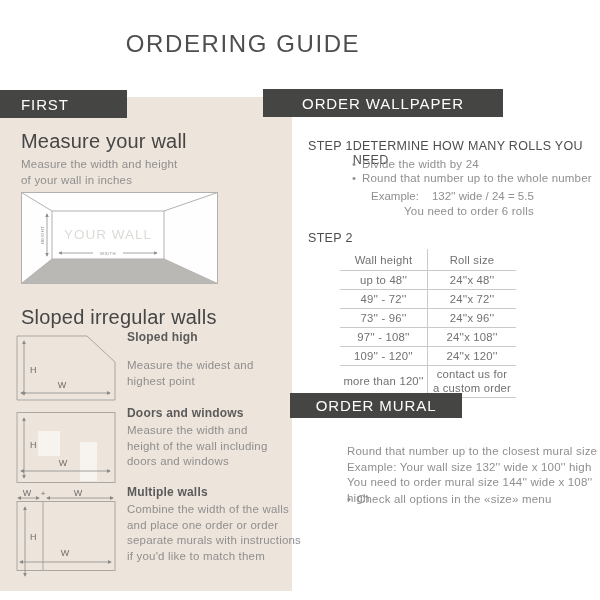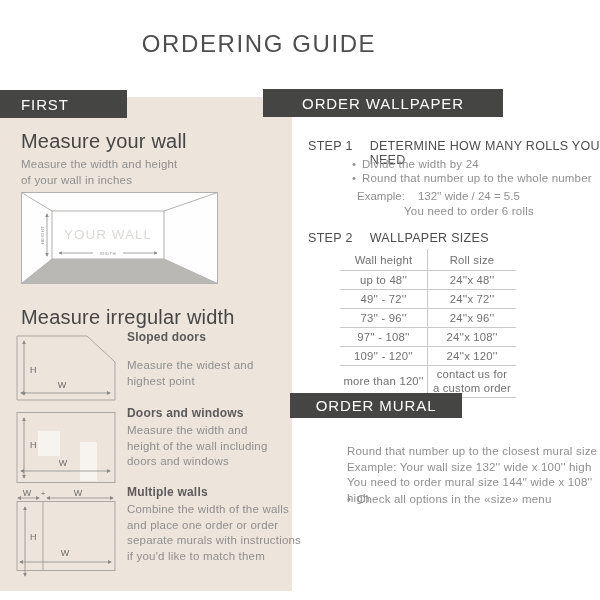--- a/index.html
+++ b/index.html
@@ -5,39 +5,39 @@
   html,body{margin:0;padding:0;}
   body{
     width:600px;height:600px;position:relative;background:#ffffff;
     font-family:"Liberation Sans", sans-serif;overflow:hidden;
     -webkit-font-smoothing:antialiased;
   }
   .abs{position:absolute;}
   .pre{white-space:pre-line;}
 
   .page-title{
-    left:16px;top:30px;width:486px;text-align:center;
+    left:0;top:30px;width:486px;text-align:center;
     font-size:24px;letter-spacing:1.6px;color:#4e4e4e;font-weight:500;
   }
 
   .beige-panel{left:0;top:97px;width:292px;height:494px;background:#ede4db;}
 
   .dark-box{
     background:#454543;color:#fdfdfd;font-size:15px;letter-spacing:0.9px;
     display:flex;align-items:center;
   }
   .box-first{left:0;top:90px;width:127px;height:28px;padding-left:21px;box-sizing:border-box;}
   .box-wallpaper{left:263px;top:89px;width:240px;height:28px;justify-content:center;}
   .box-mural{left:290px;top:393px;width:172px;height:25px;justify-content:center;}
 
   .section-heading{font-size:20px;color:#464646;letter-spacing:0.2px;text-align:right;}
   .body-text{font-size:11.5px;line-height:15.5px;color:#8f8f8f;letter-spacing:0.2px;}
   .sub-heading{font-size:12px;font-weight:700;color:#5b5b5b;letter-spacing:0.2px;}
 
-  .step-row{display:flex;gap:17px;font-size:12.5px;color:#4d4d4d;letter-spacing:0.3px;}
+  .step-row{display:flex;font-size:12.5px;color:#4d4d4d;letter-spacing:0.3px;}
   .step-label{flex:none;}
   .bullet-line{position:relative;padding-left:10px;line-height:13.5px;}
   .bullet-line::before{content:"\2022";position:absolute;left:0;}
   .example-row{display:flex;gap:13px;font-size:11.5px;color:#8f8f8f;}
 
   table.sizes{border-collapse:collapse;font-size:11.3px;color:#717171;letter-spacing:0.2px;}
   table.sizes th{font-weight:normal;}
   table.sizes th,table.sizes td{
     text-align:center;vertical-align:middle;padding:0;
     border-bottom:1px solid #c9c9c9;
@@ -82,35 +82,35 @@
   <line x1="196.5" y1="91.5" x2="143" y2="67" stroke="#b3b1ae" stroke-width="1"></line>
   <rect x="31" y="19" width="112" height="48" fill="#ffffff" stroke="#b3b1ae" stroke-width="1"></rect>
   <text x="87" y="47" text-anchor="middle" font-size="13.5" letter-spacing="1" fill="#dcdad6">YOUR WALL</text>
   <line x1="26" y1="22" x2="26" y2="64" stroke="#8f8f8d" stroke-width="0.8" marker-start="url(#aw)" marker-end="url(#aw)"></line>
   <text x="23" y="43" text-anchor="middle" font-size="4.3" letter-spacing="0.4" fill="#8f8f8d" transform="rotate(-90 23 43)">HEIGHT</text>
   <line x1="38" y1="61" x2="72" y2="61" stroke="#8f8f8d" stroke-width="0.8" marker-start="url(#aw)"></line>
   <line x1="102" y1="61" x2="136" y2="61" stroke="#8f8f8d" stroke-width="0.8" marker-end="url(#aw)"></line>
   <text x="87" y="62.8" text-anchor="middle" font-size="4.3" letter-spacing="0.4" fill="#8f8f8d">WIDTH</text>
 </svg>
 
-<div class="abs section-heading" style="left:21px;top:306px;">Measure irregular width</div>
+<div class="abs section-heading" style="left:21px;top:306px;">Sloped irregular walls</div>
 
 <svg class="abs" style="left:16px;top:333px;" width="100" height="69" viewBox="0 0 100 69">
   <defs>
     <marker id="as" viewBox="0 0 10 10" refX="8" refY="5" markerWidth="5" markerHeight="5" orient="auto-start-reverse">
       <path d="M0,0 L10,5 L0,10 z" fill="#8a8a88"></path>
     </marker>
   </defs>
   <polygon points="1,3 71,3 99,29 99,67 1,67" fill="none" stroke="#a9a7a4" stroke-width="1"></polygon>
   <line x1="8" y1="8" x2="8" y2="62" stroke="#8a8a88" stroke-width="0.8" marker-start="url(#as)" marker-end="url(#as)"></line>
   <text x="14" y="40" font-size="9" fill="#6e6e6c">H</text>
   <line x1="5" y1="60" x2="94" y2="60" stroke="#8a8a88" stroke-width="0.8" marker-start="url(#as)" marker-end="url(#as)"></line>
   <text x="46" y="55" text-anchor="middle" font-size="9" fill="#6e6e6c">W</text>
 </svg>
-<div class="abs sub-heading" style="left:127px;top:330px;">Sloped doors</div>
+<div class="abs sub-heading" style="left:127px;top:330px;">Sloped high</div>
 <div class="abs body-text pre" style="left:127px;top:358px;">Measure the widest and
 highest point</div>
 
 <svg class="abs" style="left:16px;top:410px;" width="100" height="74" viewBox="0 0 100 74">
   <defs>
     <marker id="ad" viewBox="0 0 10 10" refX="8" refY="5" markerWidth="5" markerHeight="5" orient="auto-start-reverse">
       <path d="M0,0 L10,5 L0,10 z" fill="#8a8a88"></path>
     </marker>
   </defs>
   <rect x="1" y="2.5" width="98" height="70" fill="none" stroke="#a9a7a4" stroke-width="1"></rect>
@@ -157,29 +157,28 @@
 <div class="abs step-row" style="left:308px;top:139px;">
   <span class="step-label">STEP 1</span>
   <span>DETERMINE HOW MANY ROLLS YOU NEED</span>
 </div>
 
 <div class="abs body-text" style="left:352px;top:158px;line-height:13.5px;">
   <div class="bullet-line">Divide the width by 24</div>
   <div class="bullet-line">Round that number up to the whole number</div>
 </div>
 
-<div class="abs example-row" style="left:357px;top:190px;justify-content:center;">
+<div class="abs example-row" style="left:371px;top:190px;justify-content:center;">
   <span>Example:</span>
   <span>132'' wide / 24 = 5.5</span>
 </div>
 <div class="abs body-text" style="left:404px;top:204px;">You need to order 6 rolls</div>
 
 <div class="abs step-row" style="left:308px;top:231px;">
   <span class="step-label">STEP 2</span>
-  <span>WALLPAPER SIZES</span>
 </div>
 
 <table class="sizes abs" style="left:340px;top:249px;">
   <thead>
     <tr>
       <th>Wall height</th>
       <th>Roll size</th>
     </tr>
   </thead>
   <tbody>

